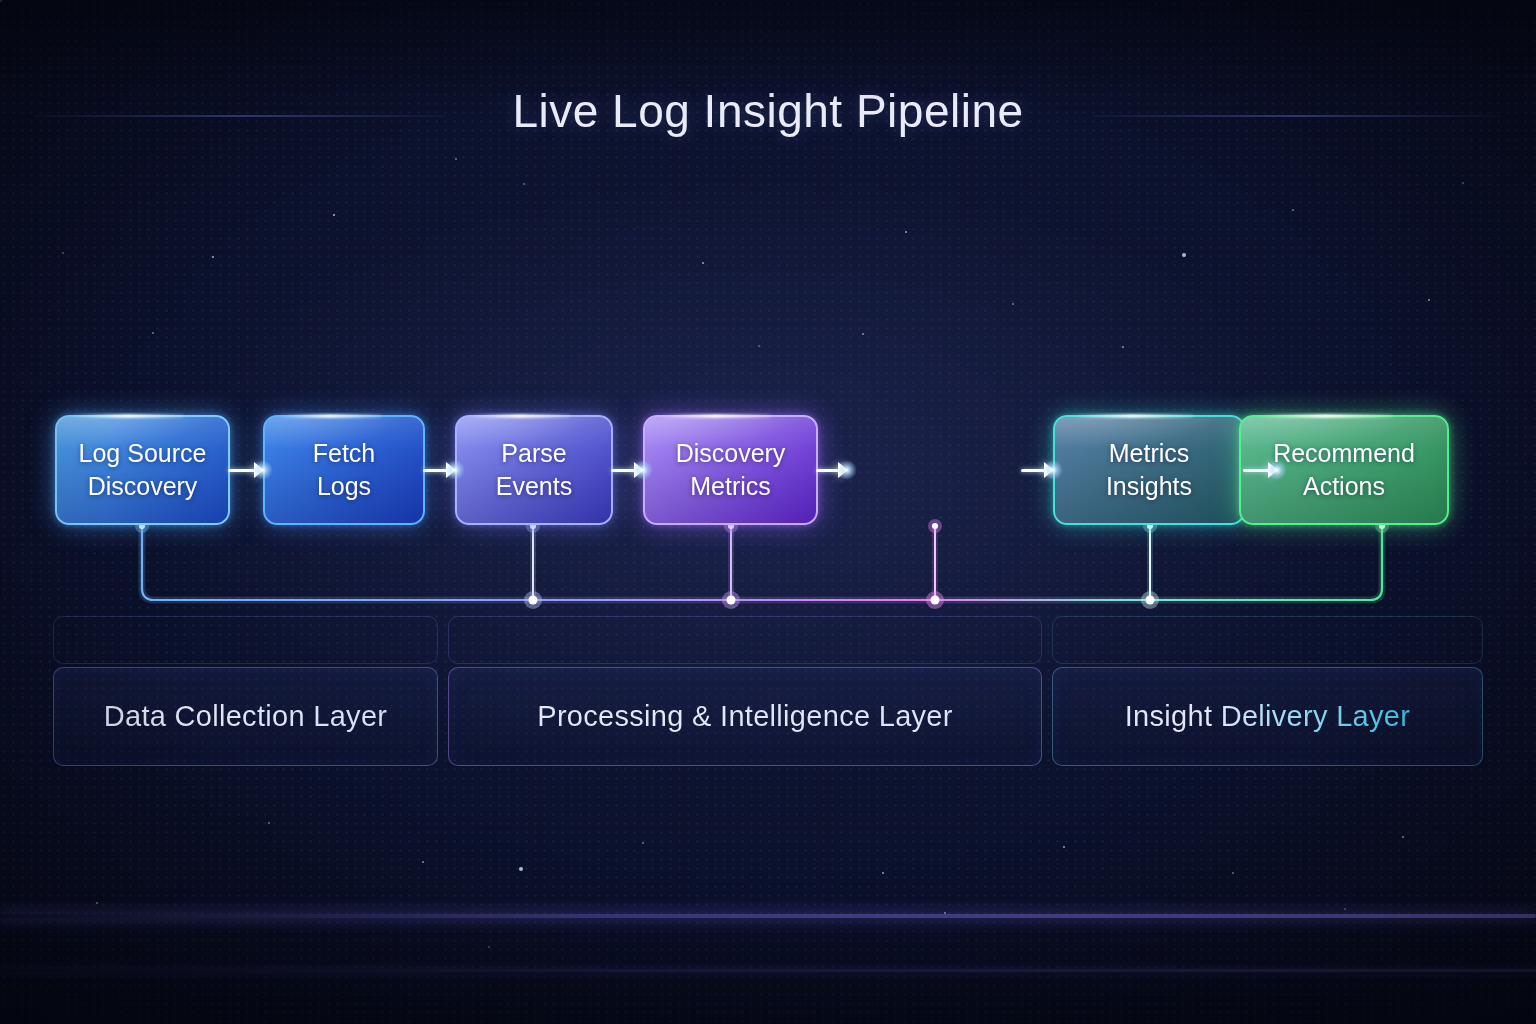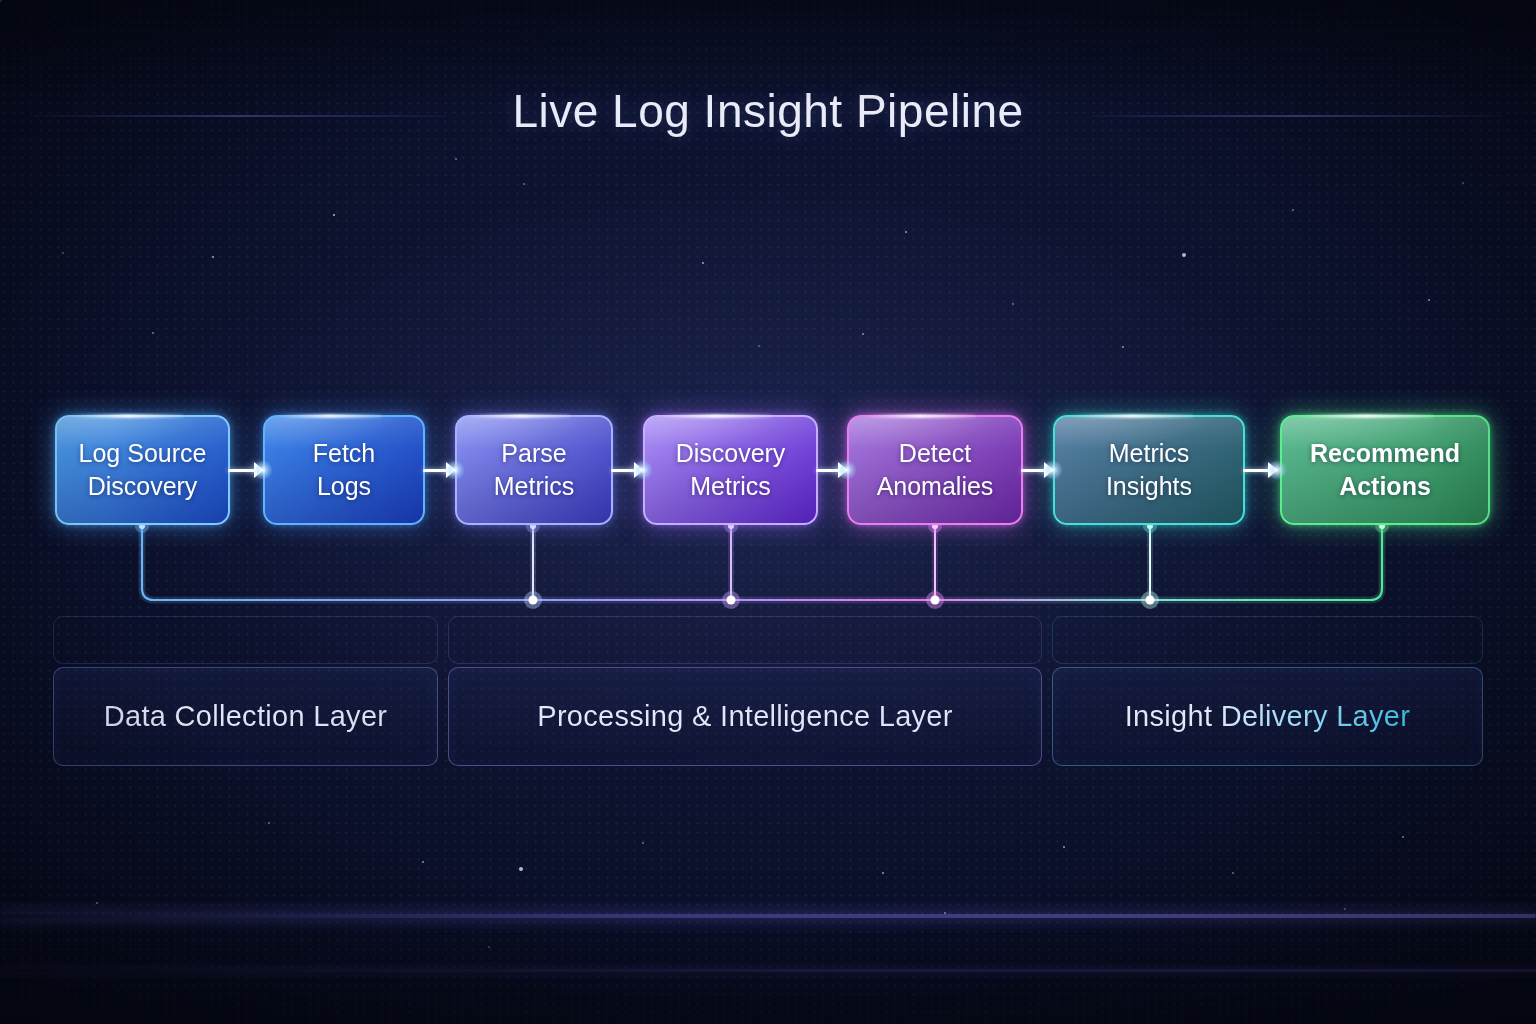--- a/index.html
+++ b/index.html
@@ -66,21 +66,21 @@
       radial-gradient(130% 70% at 18% -8%, rgba(255,255,255,.22), rgba(255,255,255,0) 55%),
       linear-gradient(180deg, rgba(255,255,255,.10), rgba(255,255,255,0) 30%, rgba(0,0,20,.12));}
   .node-label{position:relative;z-index:2;color:#fff;font-size:25px;line-height:1.32;
     text-align:center;white-space:pre-line;text-shadow:0 1px 5px rgba(0,0,40,.45);}
   .n1{left:55px;width:175px;}
   .n2{left:263px;width:162px;}
   .n3{left:455px;width:158px;}
   .n4{left:643px;width:175px;}
   .n5{left:847px;width:176px;}
   .n6{left:1053px;width:192px;}
-  .n7{left:1280px;width:210px;font-weight:bold;}
+  .n7{left:1239px;width:210px;}
 
   
   .arrow{position:absolute;top:461px;height:18px;}
   .a1{left:228px;width:37px;} .a2{left:423px;width:34px;} .a3{left:611px;width:34px;}
   .a4{left:816px;width:33px;} .a5{left:1021px;width:34px;} .a6{left:1243px;width:36px;}
   .arrow-line{position:absolute;left:0;right:7px;top:8px;height:2.5px;background:#fff;
     border-radius:2px;box-shadow:0 0 5px rgba(200,230,255,.8);}
   .arrow-head{position:absolute;right:1px;top:1px;width:0;height:0;
     border-left:10px solid #fff;border-top:8px solid transparent;border-bottom:8px solid transparent;
     filter:drop-shadow(0 0 4px rgba(200,230,255,.9));}
@@ -180,29 +180,25 @@
   <div class="node n1" style="--from: #4f9fe8; --to: #1b49c2; --border: #7ecbff; --glow: rgba(80,170,255,0.50);">
     <div class="node-label">Log Source
 Discovery</div>
   </div>
   <div class="node n2" style="--from: #3f87ea; --to: #1a3cba; --border: #5fb2ff; --glow: rgba(70,150,255,0.45);">
     <div class="node-label">Fetch
 Logs</div>
   </div>
   <div class="node n3" style="--from: #8a93f2; --to: #3b3abe; --border: #a9b0ff; --glow: rgba(120,130,255,0.45);">
     <div class="node-label">Parse
-Metrics</div>
+Events</div>
   </div>
   <div class="node n4" style="--from: #a98ff5; --to: #5e25cc; --border: #c7adff; --glow: rgba(155,110,255,0.50);">
     <div class="node-label">Discovery
 Metrics</div>
-  </div>
-  <div class="node n5" style="--from: #a678dd; --to: #6c28a6; --border: #ea7df2; --glow: rgba(225,115,255,0.50);">
-    <div class="node-label">Detect
-Anomalies</div>
   </div>
   <div class="node n6" style="--from: #577fa6; --to: #225a63; --border: #46e0dc; --glow: rgba(60,220,215,0.45);">
     <div class="node-label">Metrics
 Insights</div>
   </div>
   <div class="node n7" style="--from: #5cba92; --to: #2c8b55; --border: #58f08e; --glow: rgba(85,240,150,0.50);">
     <div class="node-label">Recommend
 Actions</div>
   </div>
 

